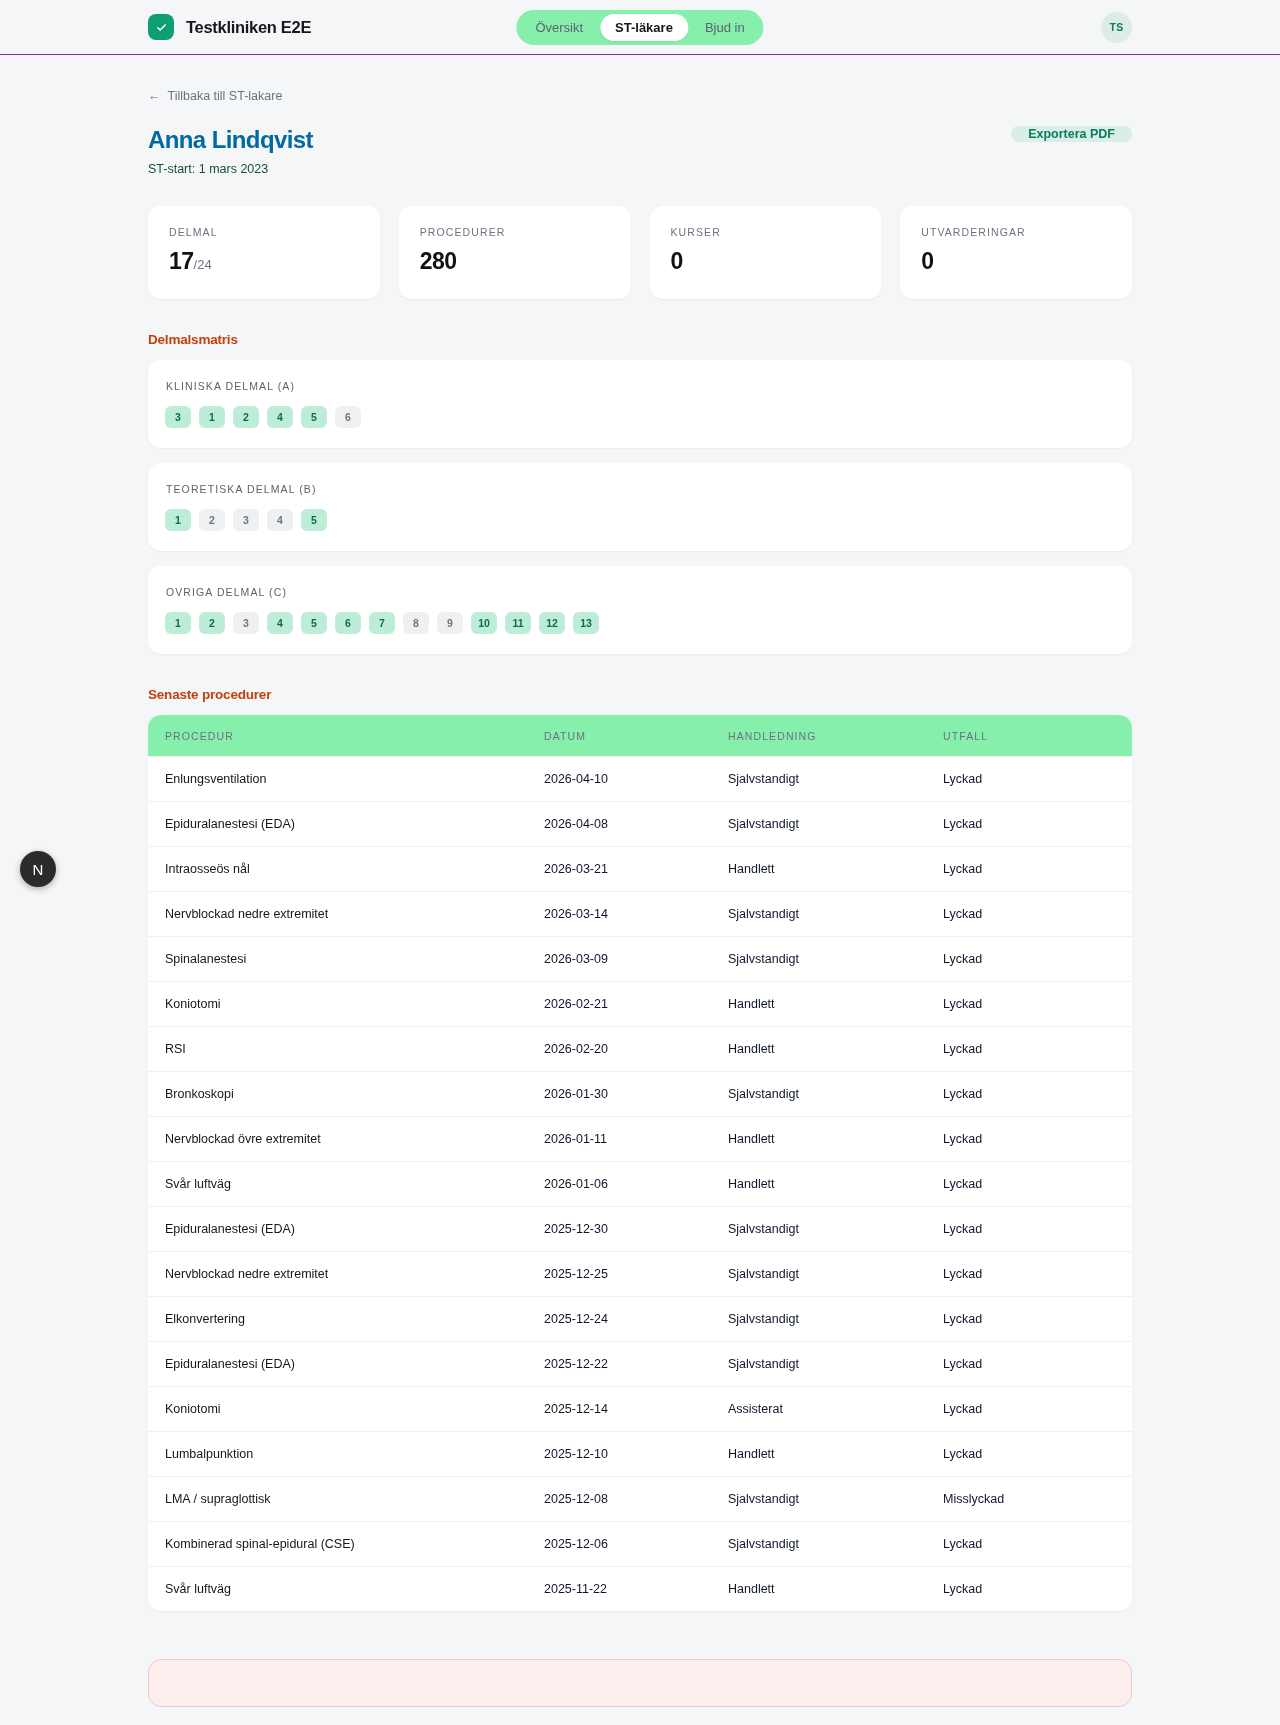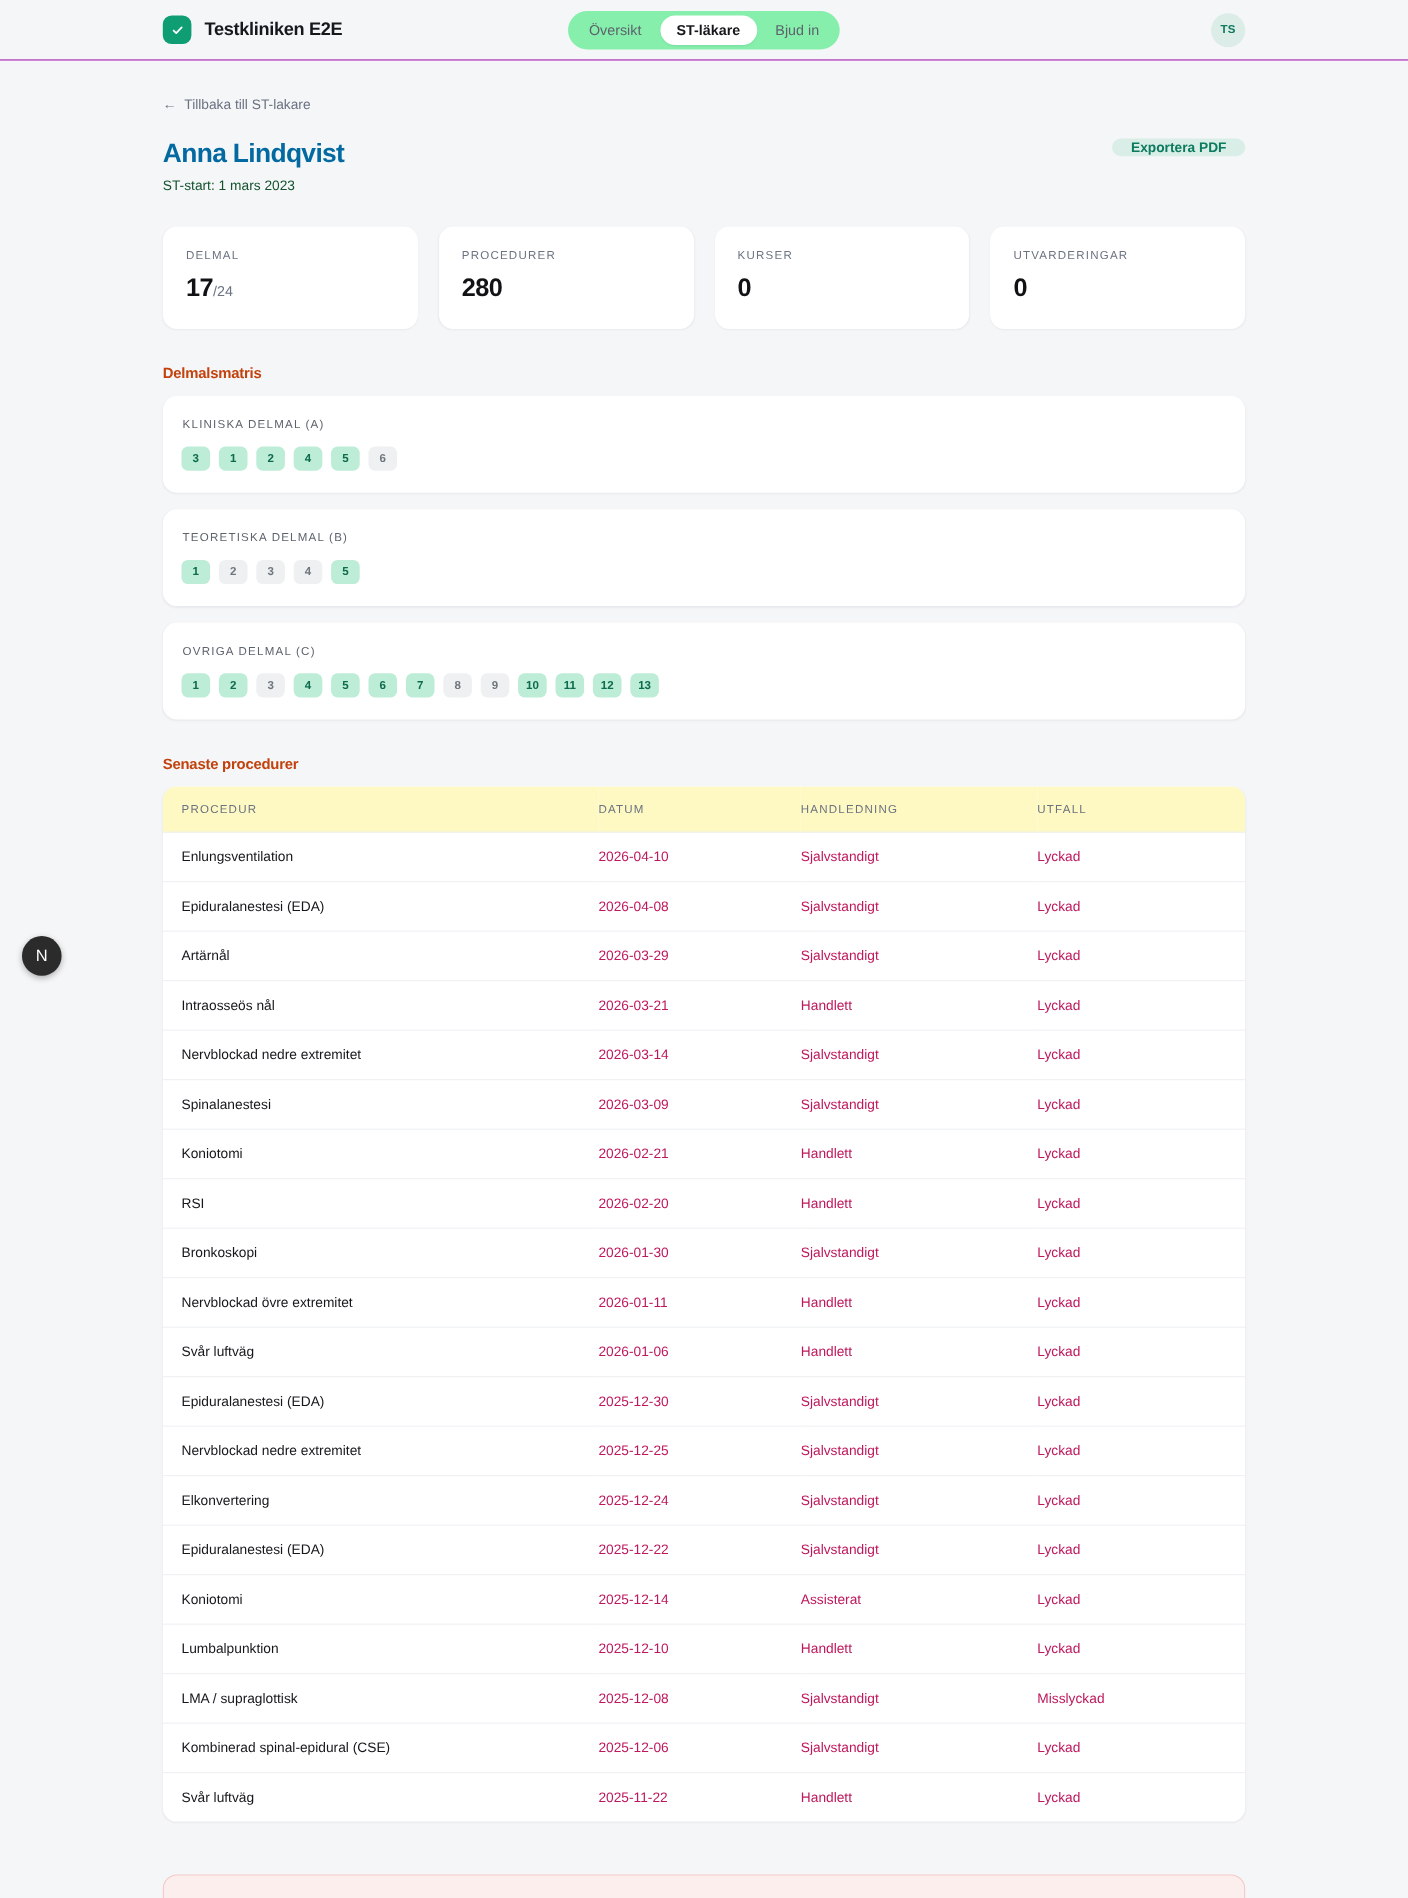--- a/index.html
+++ b/index.html
@@ -198,38 +198,38 @@
 
   
   .table-card {
     background: #ffffff;
     border-radius: 13px;
     overflow: hidden;
     box-shadow: 0 1px 2px rgba(16,24,40,.05);
   }
   table { width: 100%; border-collapse: collapse; }
   thead th {
-    background: #fef9c3;
+    background: #86efac;
     font-size: 10.5px;
     letter-spacing: 1.1px;
     color: #6b7280;
     text-transform: uppercase;
     font-weight: normal;
     text-align: left;
     padding: 15px 0 14px;
   }
   thead th:first-child { padding-left: 17px; }
   tbody td {
     font-size: 12.5px;
     color: #15171b;
     padding: 15px 0;
     border-top: 1px solid #eef0f2;
   }
   tbody td:first-child { padding-left: 17px; }
-  tbody td.muted { color: #be185d; }
+  tbody td.muted { color: #0f172a; }
   .col-proc { width: 396px; }
   .col-date { width: 184px; }
   .col-hand { width: 215px; }
   .col-utf  { width: auto; }
 
   
   .danger {
     margin-top: 48px;
     margin-bottom: 40px;
     background: #fdeeee;
@@ -381,26 +381,20 @@
             <td class="muted">Sjalvstandigt</td>
             <td class="muted">Lyckad</td>
           </tr>
           <tr>
             <td>Epiduralanestesi (EDA)</td>
             <td class="muted">2026-04-08</td>
             <td class="muted">Sjalvstandigt</td>
             <td class="muted">Lyckad</td>
           </tr>
           <tr>
-            <td>Artärnål</td>
-            <td class="muted">2026-03-29</td>
-            <td class="muted">Sjalvstandigt</td>
-            <td class="muted">Lyckad</td>
-          </tr>
-          <tr>
             <td>Intraosseös nål</td>
             <td class="muted">2026-03-21</td>
             <td class="muted">Handlett</td>
             <td class="muted">Lyckad</td>
           </tr>
           <tr>
             <td>Nervblockad nedre extremitet</td>
             <td class="muted">2026-03-14</td>
             <td class="muted">Sjalvstandigt</td>
             <td class="muted">Lyckad</td>

